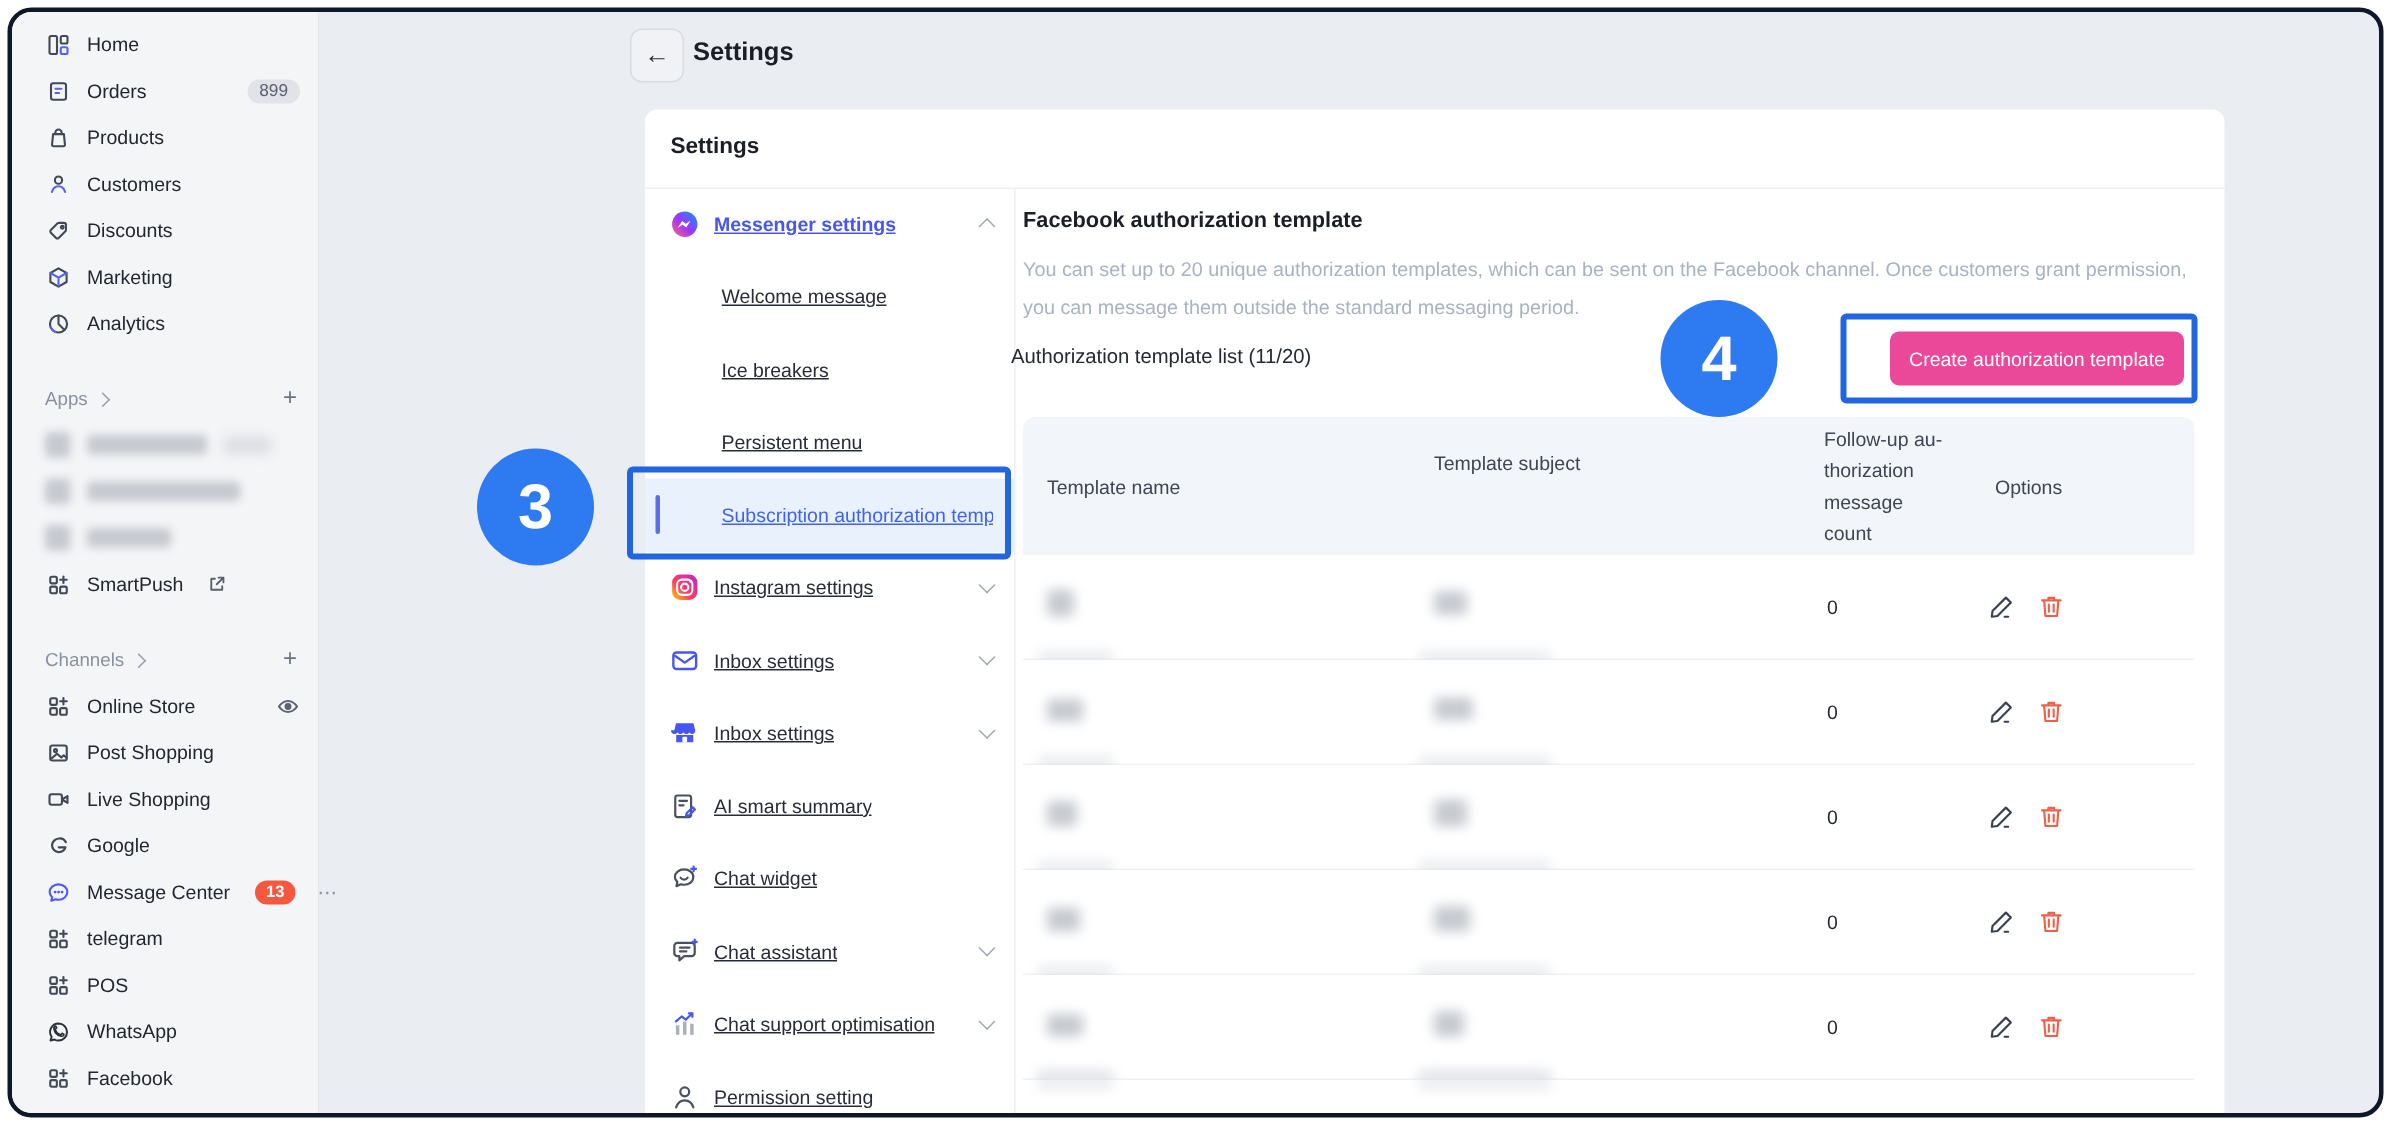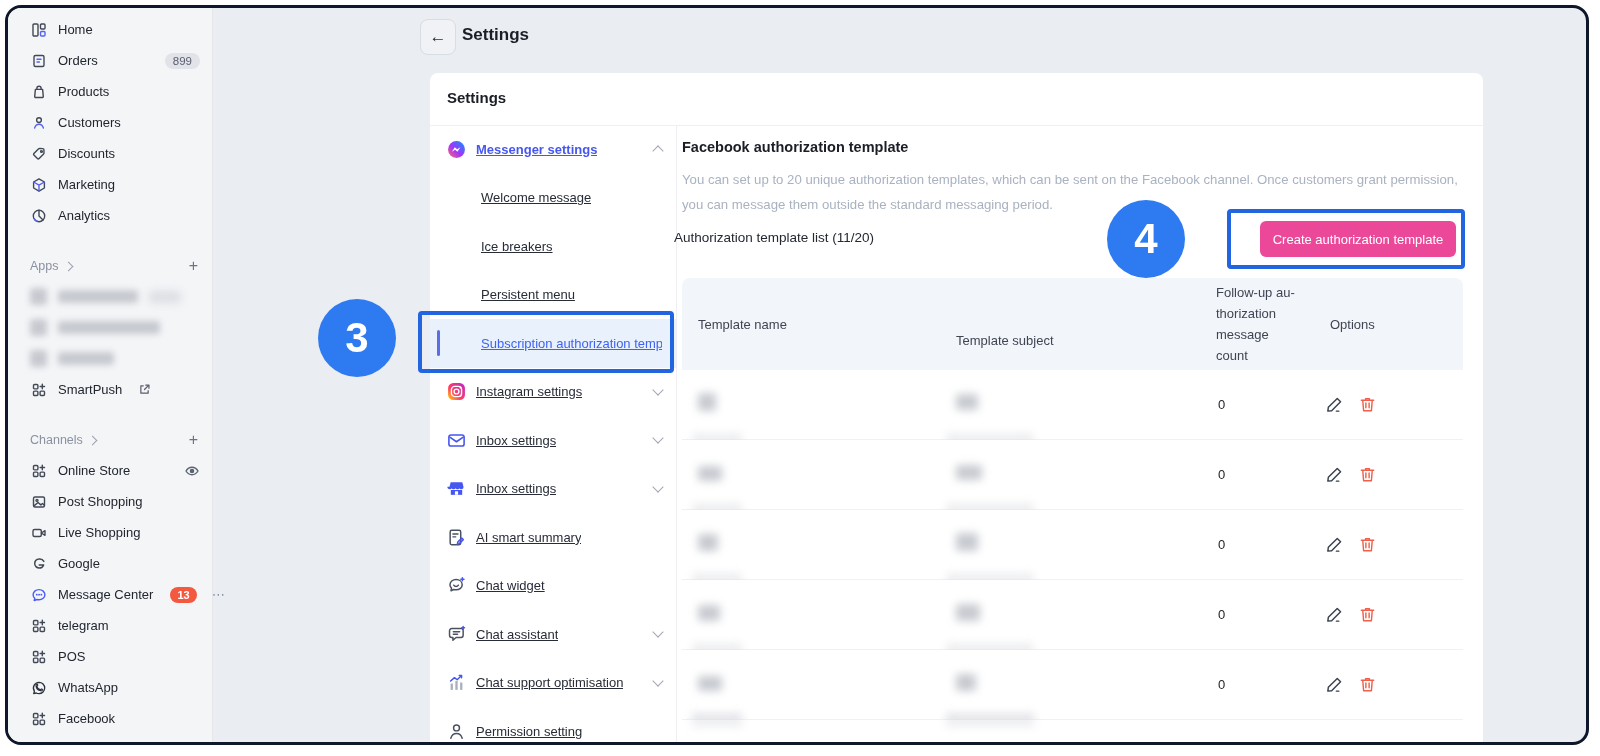--- a/index.html
+++ b/index.html
@@ -49,21 +49,21 @@
   
   .content-title{left:252px;top:66px;font-size:14.5px;font-weight:700;color:#1b1e26;}
   .content-desc{left:252px;top:94px;width:778px;font-size:13.2px;line-height:25px;color:#a9b2c0;}
   .list-label{left:244px;top:157px;font-size:13.5px;color:#232831;}
   .create-btn{left:830px;top:148px;width:196px;height:36px;background:#ec4899;border:none;border-radius:6px;
     color:#fff;font-size:13px;font-family:inherit;cursor:pointer;}
 
   .table{position:absolute;left:252px;top:205px;width:781px;}
   .thead{position:relative;height:92px;background:#f2f5fa;border-radius:8px 8px 0 0;}
   .th{position:absolute;font-size:13px;color:#3f4552;line-height:21px;}
-  .th.c1{left:16px;top:36px;} .th.c2{left:274px;top:52px;}
+  .th.c1{left:16px;top:36px;} .th.c2{left:274px;top:20px;}
   .th.c3{left:534px;top:4px;width:112px;white-space:pre-line;}
   .th.c4{left:648px;top:36px;}
   .trow{position:relative;height:69px;background:#fff;border-bottom:1px solid #eef1f5;}
   .trow .ghost1{position:absolute;left:10px;bottom:-7px;width:50px;height:13px;background:#dfe1e6;filter:blur(4px);opacity:.55;border-radius:3px;}
   .trow .ghost2{position:absolute;left:264px;bottom:-7px;width:88px;height:13px;background:#dfe1e6;filter:blur(4px);opacity:.55;border-radius:3px;}
   .cellblur{position:absolute;background:#c7cad0;filter:blur(4px);border-radius:3px;}
   .count{position:absolute;left:536px;top:27px;font-size:13px;color:#23262e;}
   .opt{position:absolute;top:25px;width:19px;height:19px;cursor:pointer;}
   .opt.edit{left:643px;} .opt.trash{left:676px;}
   .partialrow{position:relative;height:40px;background:#fff;}

